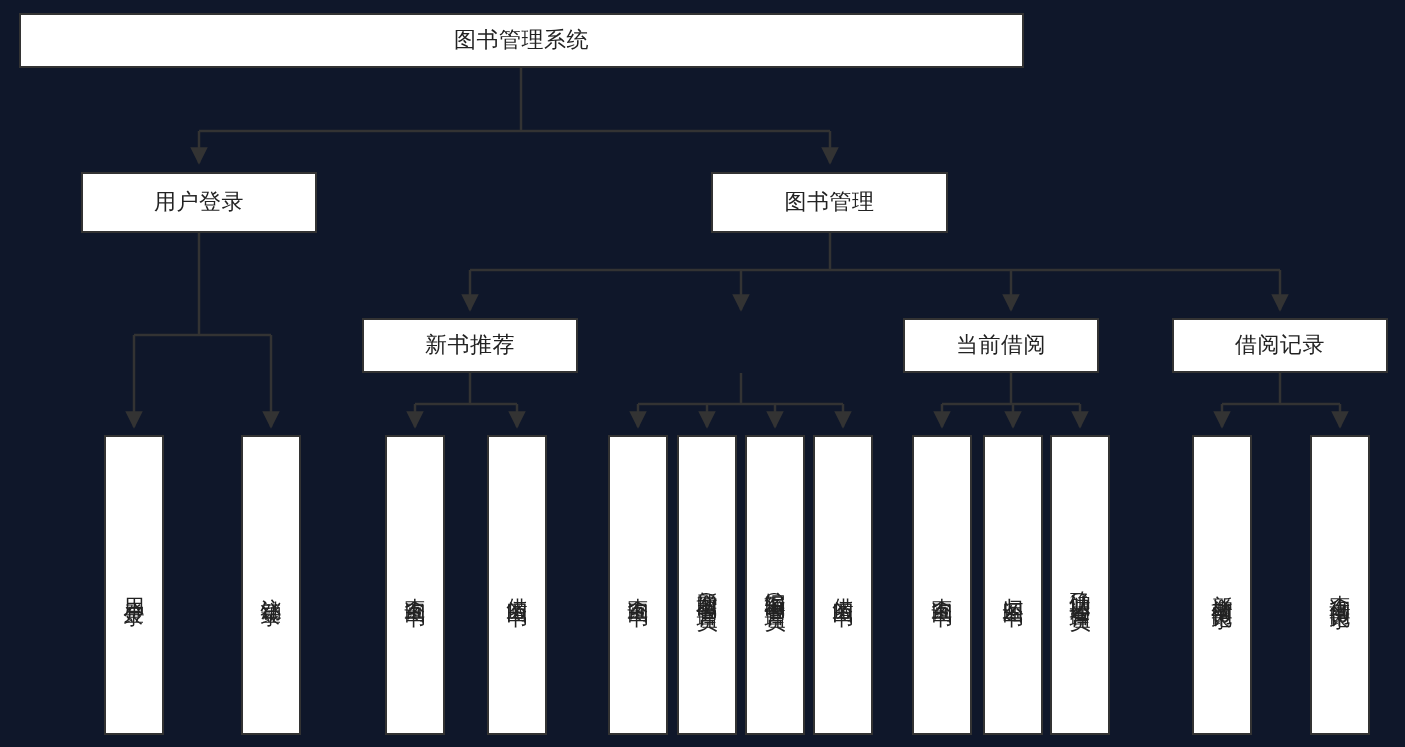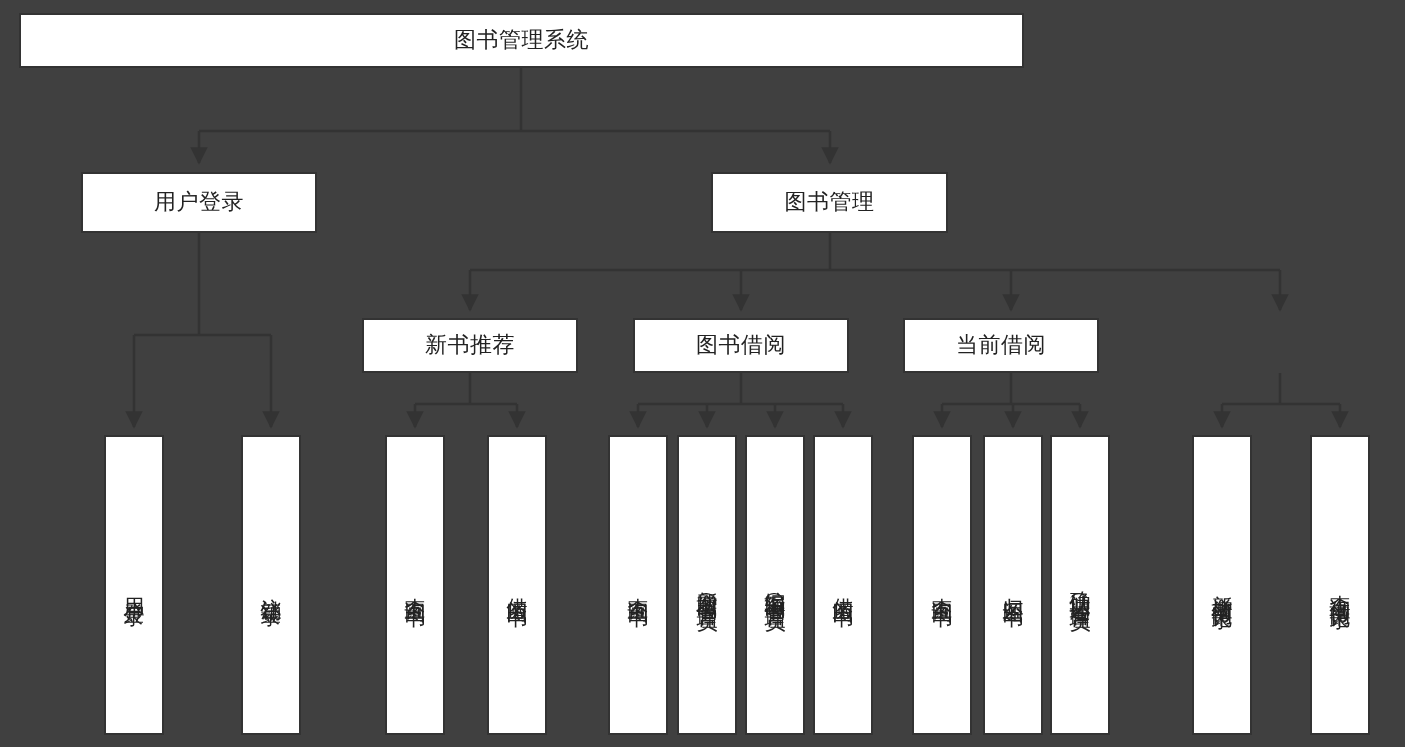--- a/index.html
+++ b/index.html
@@ -4,21 +4,21 @@
 <style>
   html, body {
     margin: 0;
     padding: 0;
     background: #ffffff;
   }
   #canvas {
     position: relative;
     width: 1405px;
     height: 747px;
-    background: #404040;
+    background: #0f172a;
     font-family: "DejaVu Sans", "Liberation Sans", sans-serif;
     overflow: hidden;
   }
   svg.edges {
     position: absolute;
     left: 0;
     top: 0;
     width: 1405px;
     height: 747px;
     pointer-events: none;
@@ -122,22 +122,22 @@
       <path d="M 1340 404 L 1340 427" marker-end="url(#arrow)"></path>
     </g>
   </svg>
 
   <div class="node node-h" style="left:19px; top:13px; width:1005px; height:55px;">图书管理系统</div>
 
   <div class="node node-h" style="left:81px; top:172px; width:236px; height:61px;">用户登录</div>
   <div class="node node-h" style="left:362px; top:318px; width:216px; height:55px;">新书推荐</div>
 
   <div class="node node-h" style="left:711px; top:172px; width:237px; height:61px;">图书管理</div>
-  <div class="node node-h" style="left:633px; top:318px; width:216px; height:55px;">图书借阅</div>
   <div class="node node-h" style="left:903px; top:318px; width:196px; height:55px;">当前借阅</div>
+  <div class="node node-h" style="left:1172px; top:318px; width:216px; height:55px;">借阅记录</div>
 
   <div class="node node-v" style="left:104px; top:435px; width:60px; height:300px;">用户登录</div>
   <div class="node node-v" style="left:241px; top:435px; width:60px; height:300px;">注销登录</div>
 
   <div class="node node-v" style="left:385px; top:435px; width:60px; height:300px;">查询图书</div>
   <div class="node node-v" style="left:487px; top:435px; width:60px; height:300px;">借阅图书</div>
 
   <div class="node node-v" style="left:608px; top:435px; width:60px; height:300px;">查询图书</div>
   <div class="node node-v" style="left:677px; top:435px; width:60px; height:300px;">新增图书（管理员）</div>
   <div class="node node-v" style="left:745px; top:435px; width:60px; height:300px;">编辑图书（管理员）</div>

